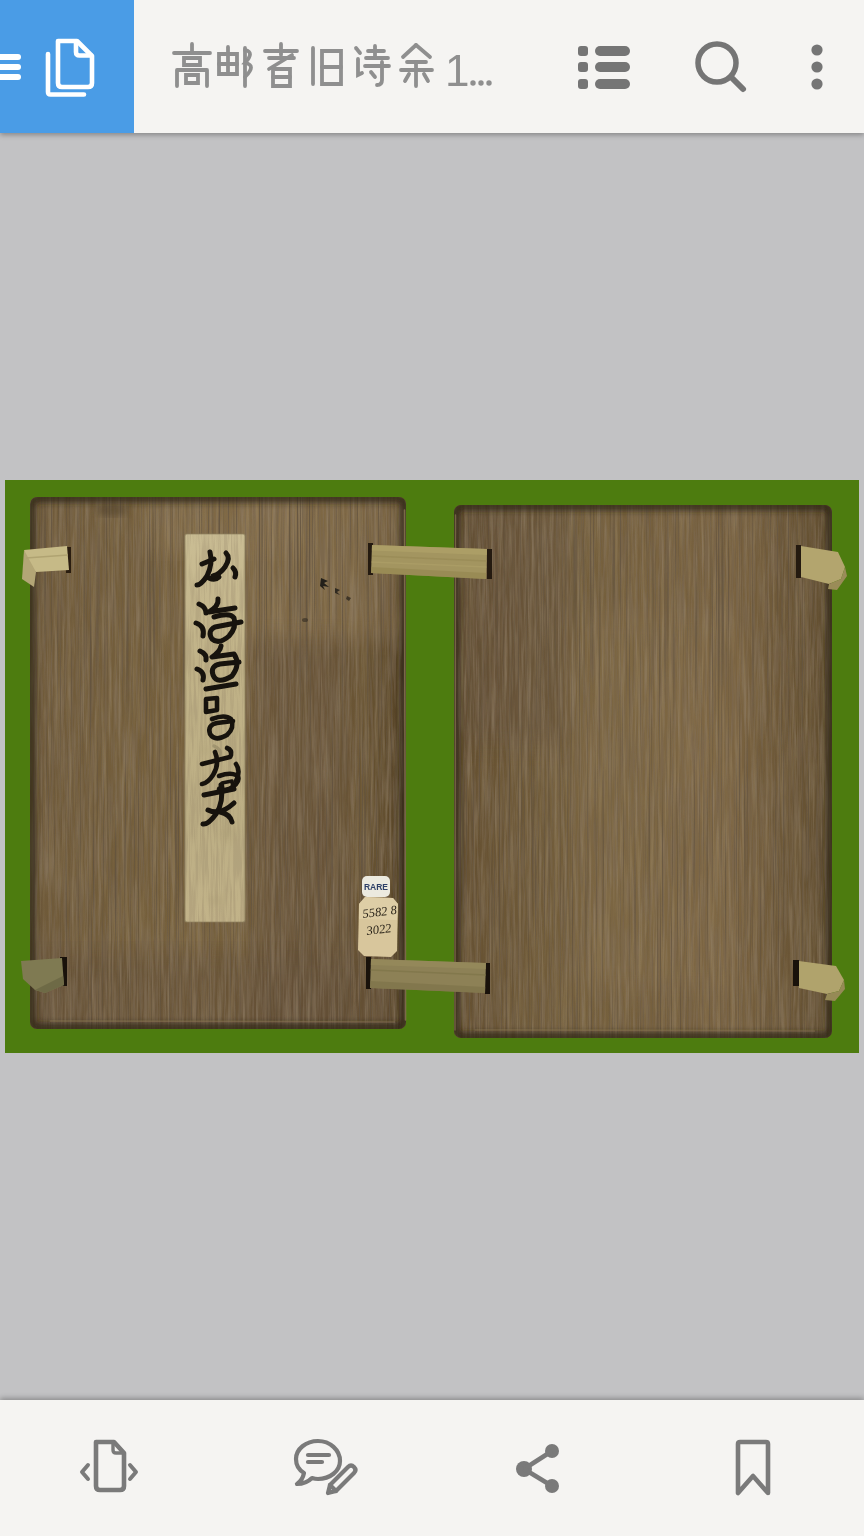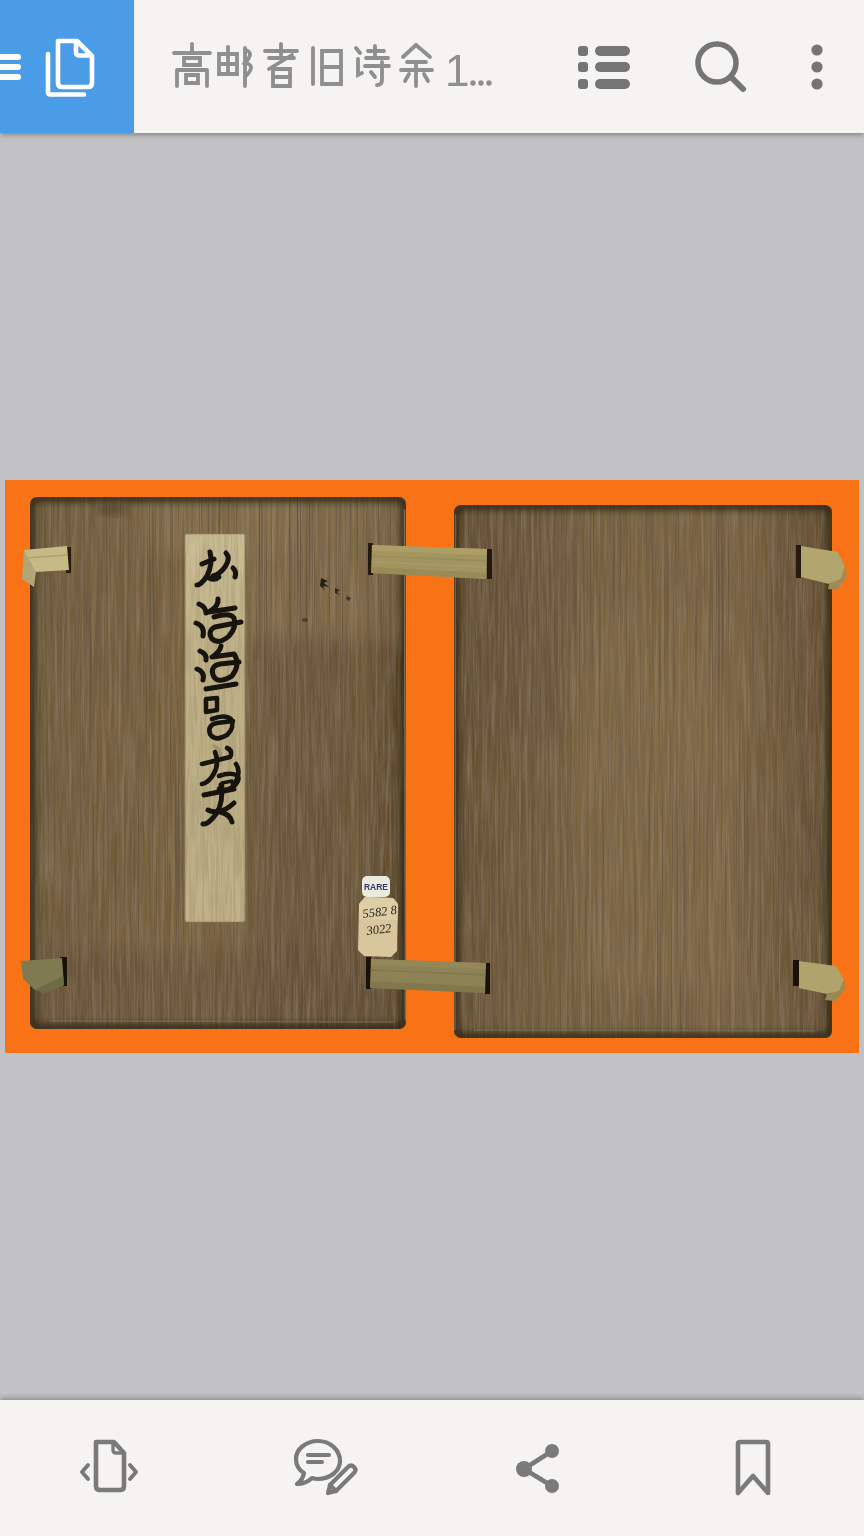--- a/index.html
+++ b/index.html
@@ -109,21 +109,21 @@
 </svg>
 
 <svg class="abs" style="left:800px;top:40px;" width="34" height="54" viewBox="0 0 34 54">
   <g fill="#757575">
     <circle cx="17" cy="10" r="5.6"></circle>
     <circle cx="17" cy="27" r="5.6"></circle>
     <circle cx="17" cy="44" r="5.6"></circle>
   </g>
 </svg>
 
-<div class="abs" style="left:5px;top:480px;width:854px;height:573px;background:#f97316;">
+<div class="abs" style="left:5px;top:480px;width:854px;height:573px;background:#4d7c0f;">
 <svg width="854" height="573" viewBox="0 0 854 573">
   <defs>
     <filter id="gdark" x="-20%" y="-20%" width="140%" height="140%">
       <feTurbulence type="fractalNoise" baseFrequency="0.45 0.02" numOctaves="3" seed="11" result="t"></feTurbulence>
       <feColorMatrix in="t" type="matrix" values="0 0 0 0 0.20  0 0 0 0 0.145  0 0 0 0 0.09  3.6 0 0 0 -1.35"></feColorMatrix>
       <feComposite operator="in" in2="SourceGraphic"></feComposite>
     </filter>
     <filter id="glight" x="-20%" y="-20%" width="140%" height="140%">
       <feTurbulence type="fractalNoise" baseFrequency="0.3 0.012" numOctaves="4" seed="29" result="t"></feTurbulence>
       <feColorMatrix in="t" type="matrix" values="0 0 0 0 0.84  0 0 0 0 0.73  0 0 0 0 0.54  2.8 0 0 0 -1.15"></feColorMatrix>

